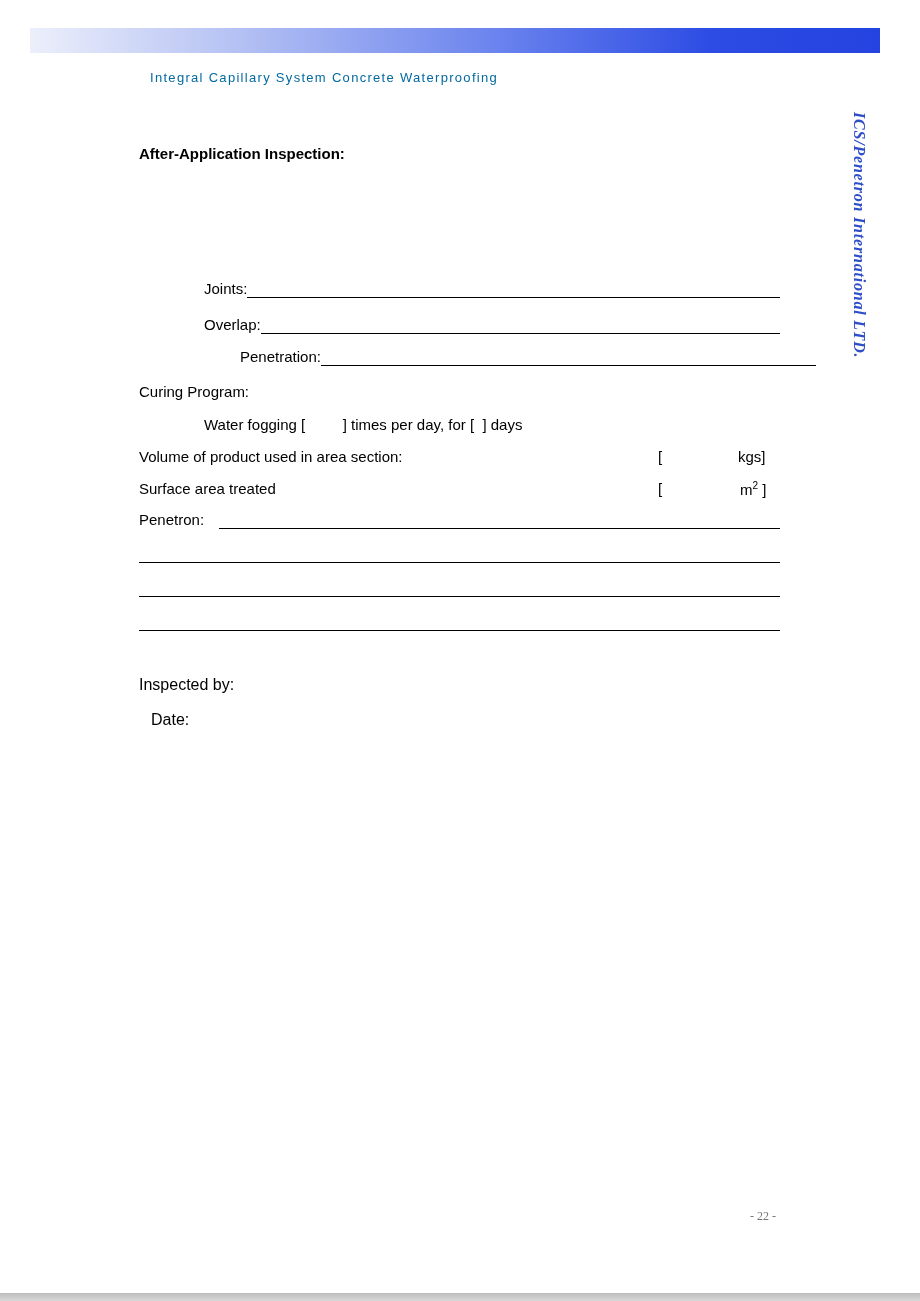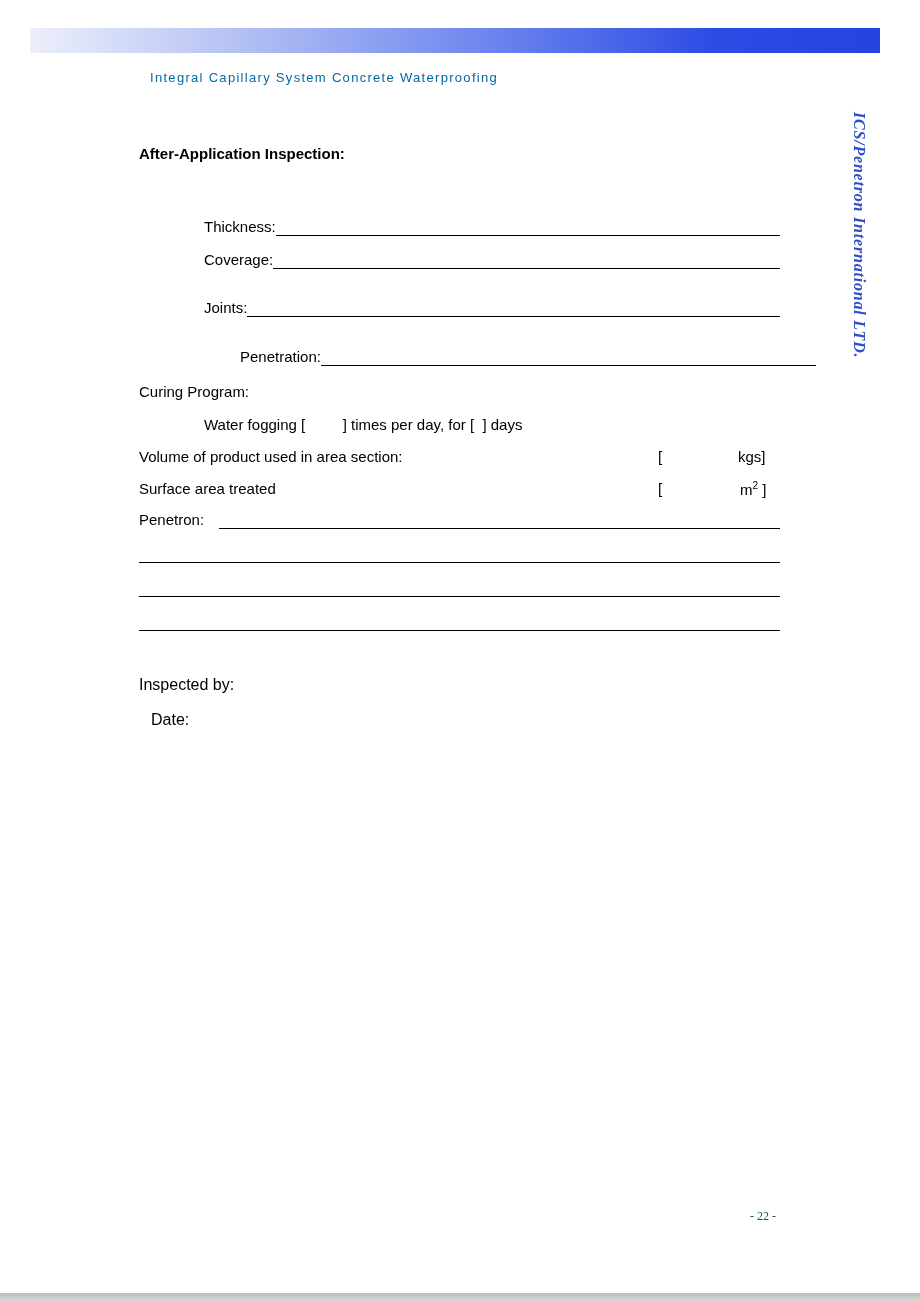--- a/index.html
+++ b/index.html
@@ -69,21 +69,21 @@
     left: 139px;
     width: 641px;
     height: 0;
     border-bottom: 1px solid #000;
   }
   .sig-text { position: absolute; left: 139px; font-size: 16px; }
   .page-number {
     position: absolute;
     left: 750px; top: 1209px;
     font-size: 12px;
-    color: #14532d;
+    color: #737373;
     font-family: "Liberation Serif", serif;
   }
   .bottom-edge {
     position: absolute;
     left: 0; top: 1293px;
     width: 920px; height: 8px;
     background: linear-gradient(to bottom, #bdbdbd, #d8d8d8);
   }
   sup { font-size: 10px; }
 </style>
@@ -94,35 +94,31 @@
 
   <div class="top-bar"></div>
 
   <div class="header-title">Integral Capillary System Concrete Waterproofing</div>
 
   <div class="vertical-brand">ICS/Penetron International LTD.</div>
 
   <div class="heading">After-Application Inspection:</div>
 
 
-  <div class="field-row" style="top:218px;">
-    <span class="field-label">Thickness:</span>
-    <span class="blank-line"></span>
-  </div>
 
-  <div class="field-row" style="top:251px;">
-    <span class="field-label">Coverage:</span>
-    <span class="blank-line"></span>
-  </div>
 
-  <div class="field-row" style="top:299px;">
+  <div class="field-row" style="top:280px;">
     <span class="field-label">Joints:</span>
     <span class="blank-line"></span>
   </div>
 
+  <div class="field-row" style="top:316px;">
+    <span class="field-label">Overlap:</span>
+    <span class="blank-line"></span>
+  </div>
 
   <div class="field-row" style="top:348px;margin-left:36px;">
     <span class="field-label">Penetration:</span>
     <span class="blank-line"></span>
   </div>
 
   <div class="text15" style="left:139px; top:383px;">Curing Program:</div>
 
   <div class="text15" style="left:204px; top:416px;">Water fogging [         ] times per day, for [  ] days</div>
 

